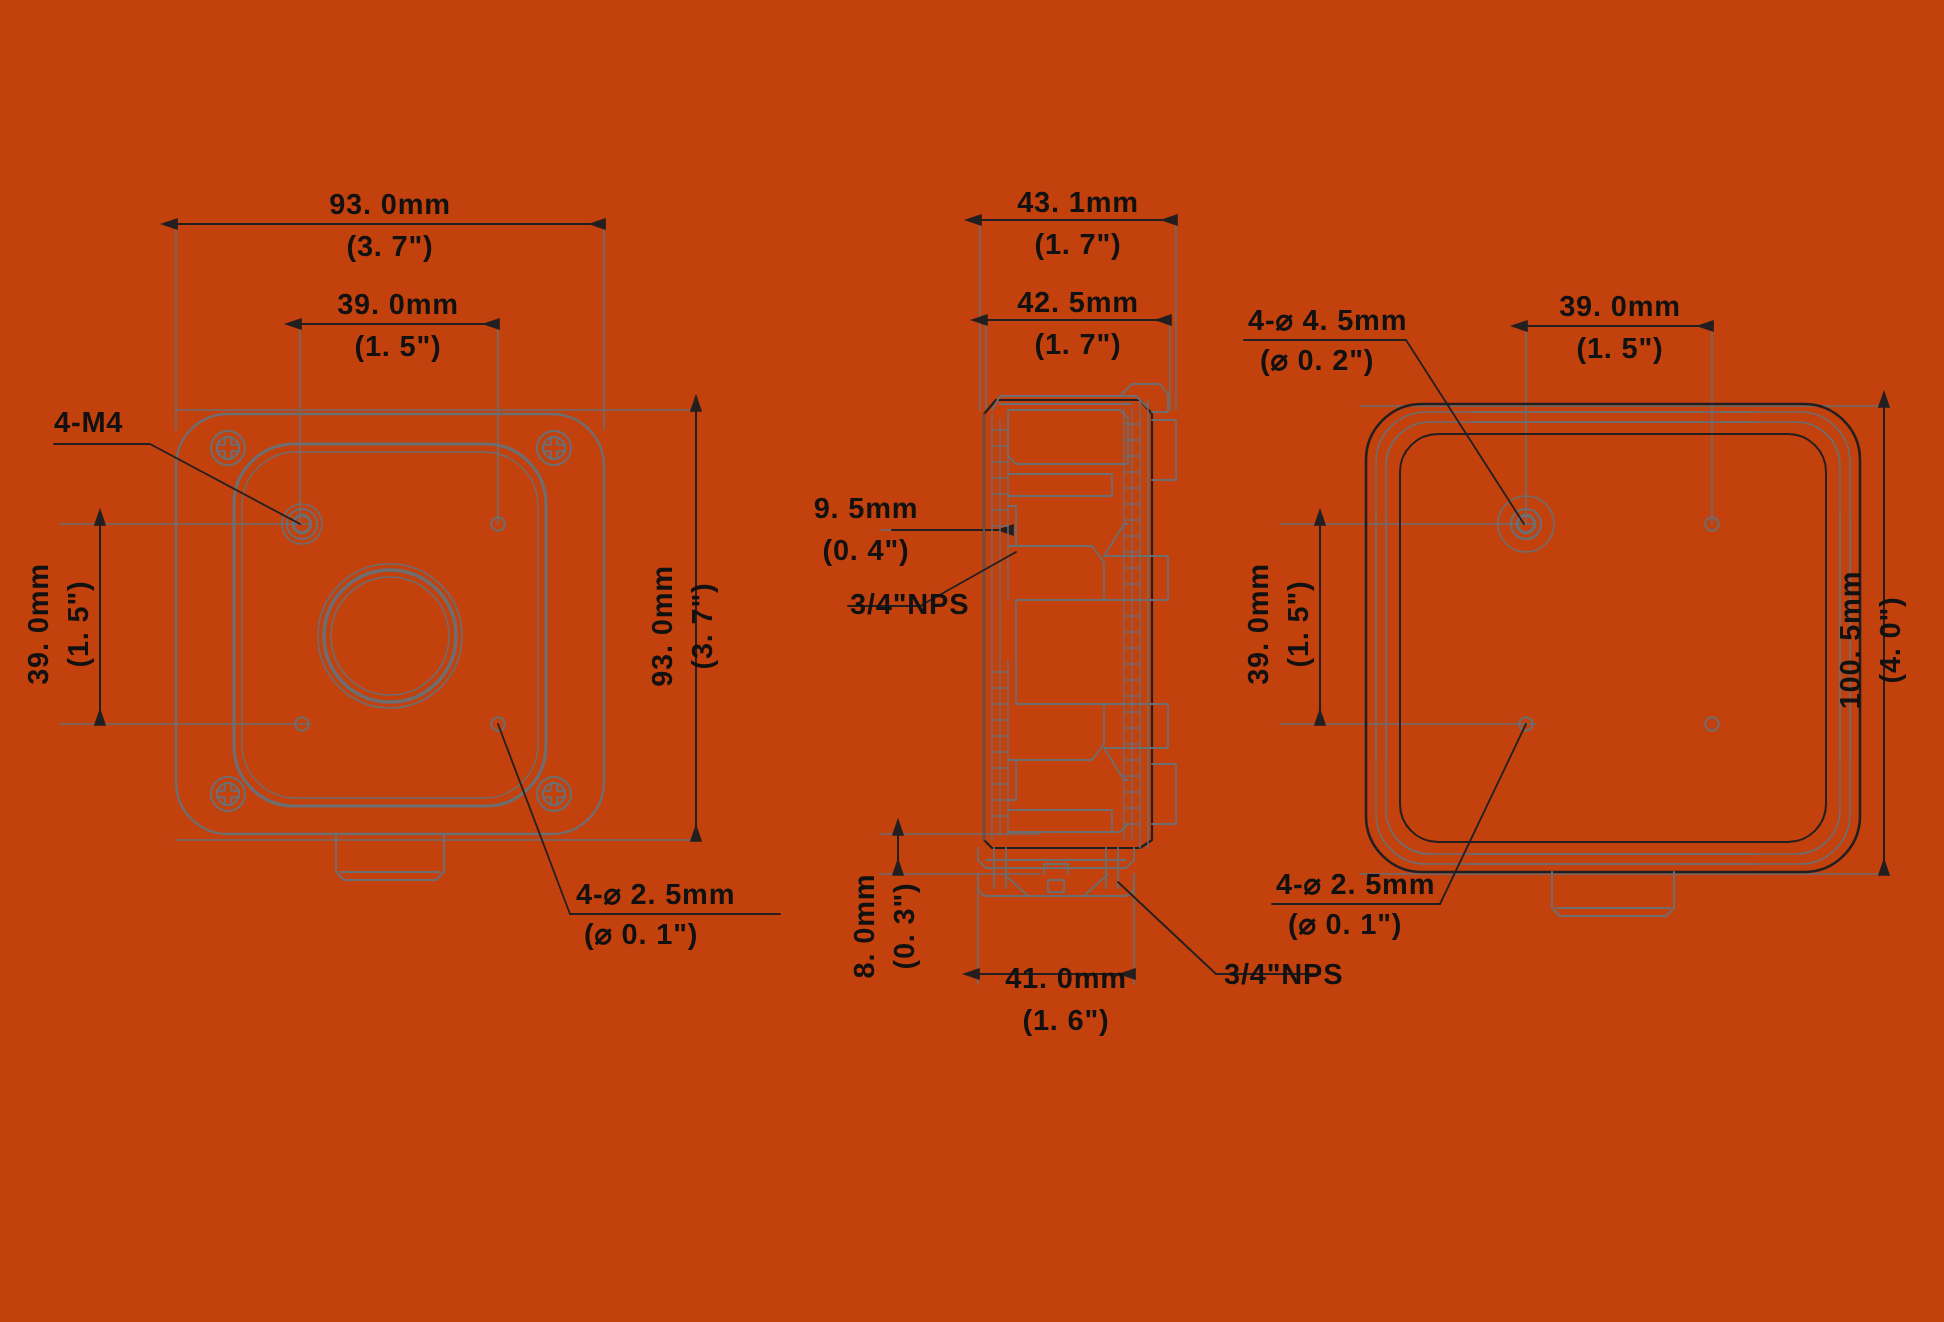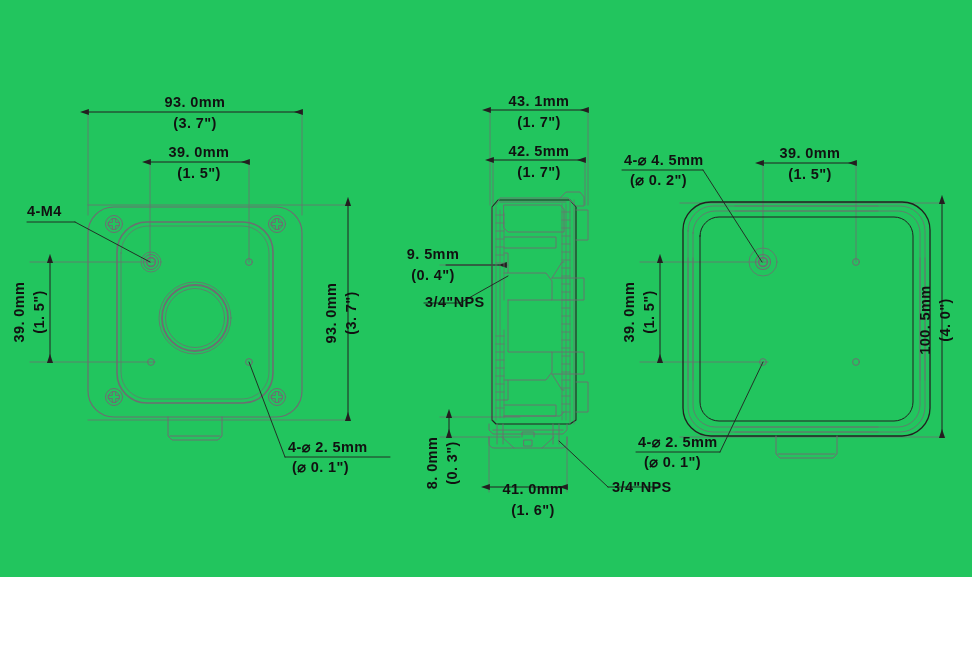--- a/index.html
+++ b/index.html
@@ -4,22 +4,22 @@
 <style>
   * { box-sizing: border-box; }
   html, body {
     margin: 0; padding: 0;
     background: #ffffff;
     font-family: "Liberation Sans", sans-serif;
   }
   #sheet {
     position: relative;
     width: 972px;
-    height: 577px;
-    background: #22c55e;
+    height: 661px;
+    background: #c2410c;
     overflow: hidden;
   }
   #sheet svg { display: block; }
   .dimtext {
     font-family: "Liberation Sans", sans-serif;
     font-weight: bold;
     font-size: 14.5px;
     fill: #111111;
     letter-spacing: 0.4px;
   }

